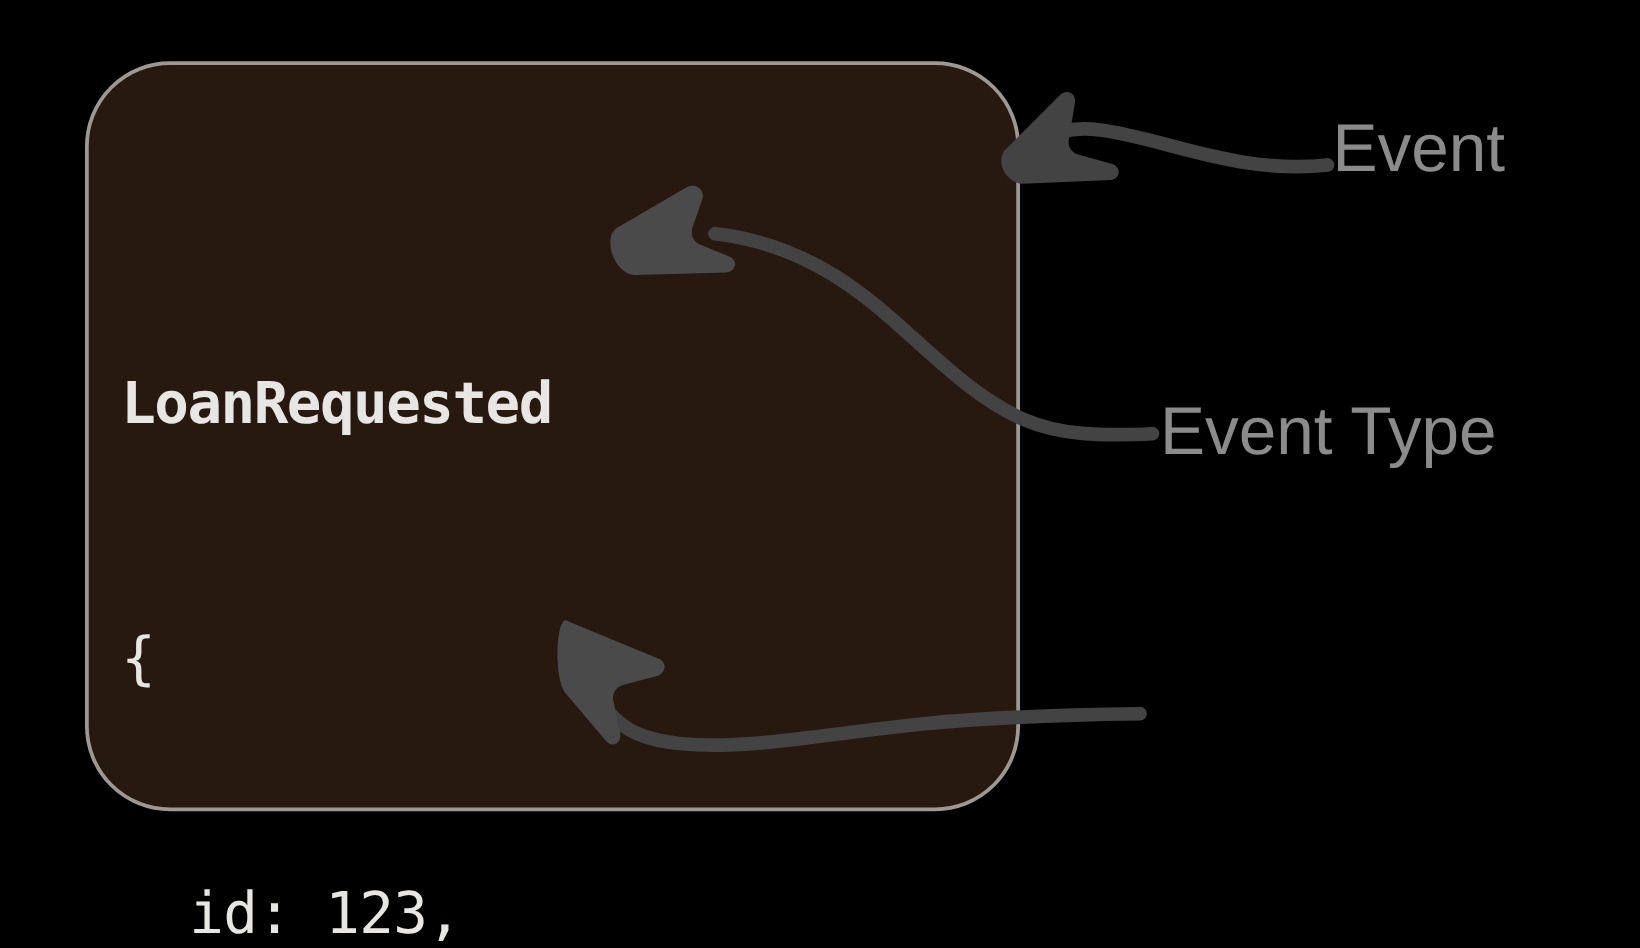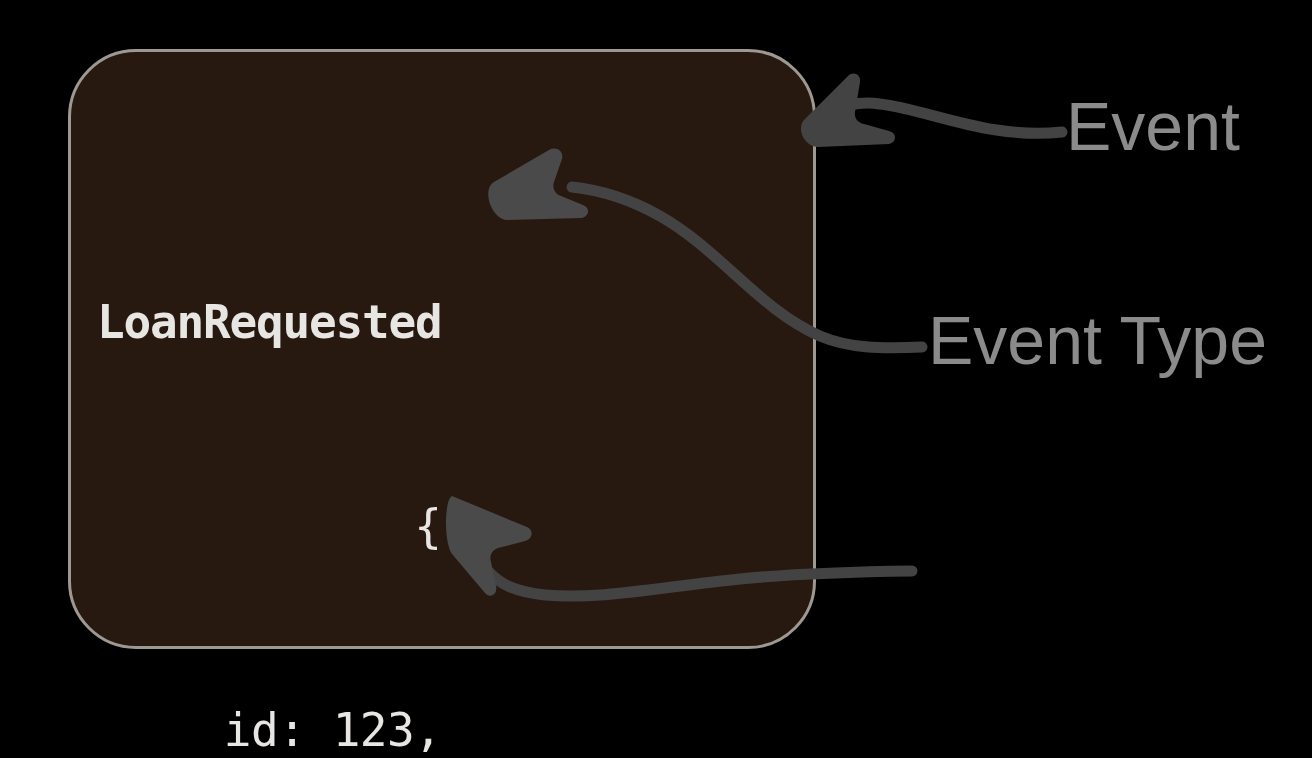--- a/index.html
+++ b/index.html
@@ -35,21 +35,21 @@
     left: 97px;
     top: 152px;
     z-index: 3;
     font-family: "DejaVu Sans Mono", "Liberation Mono", monospace;
     font-size: 46px;
     line-height: 68px;
     color: #e8e6e3;
     white-space: pre;
     letter-spacing: -0.5px;
   }
-  .code-line { display: block; height: 68px; text-align: right; }
+  .code-line { display: block; height: 68px; }
   .code-line.title {
     font-weight: bold;
     letter-spacing: -1.2px;
   }
 
   
   #annotations {
     position: absolute;
     left: 0;
     top: 0;
@@ -57,27 +57,27 @@
     height: 758px;
     z-index: 5;
     pointer-events: none;
   }
 
   
   .anno-label {
     position: absolute;
     z-index: 6;
     font-family: "Liberation Sans", sans-serif;
-    font-size: 68px;
+    font-size: 54px;
     color: #8b8b8b;
     white-space: nowrap;
     line-height: 1;
   }
   #label-event      { left: 1066px; top: 92px; }
-  #label-event-type { left: 928px;  top: 306px; }
+  #label-event-type { left: 928px;  top: 318px; }
   #label-event-body { left: 918px;  top: 543px; }
 </style>
 </head>
 <body>
 
 <div id="stage">
 
   <div class="event-card"></div>
 
   <div class="code-block">

